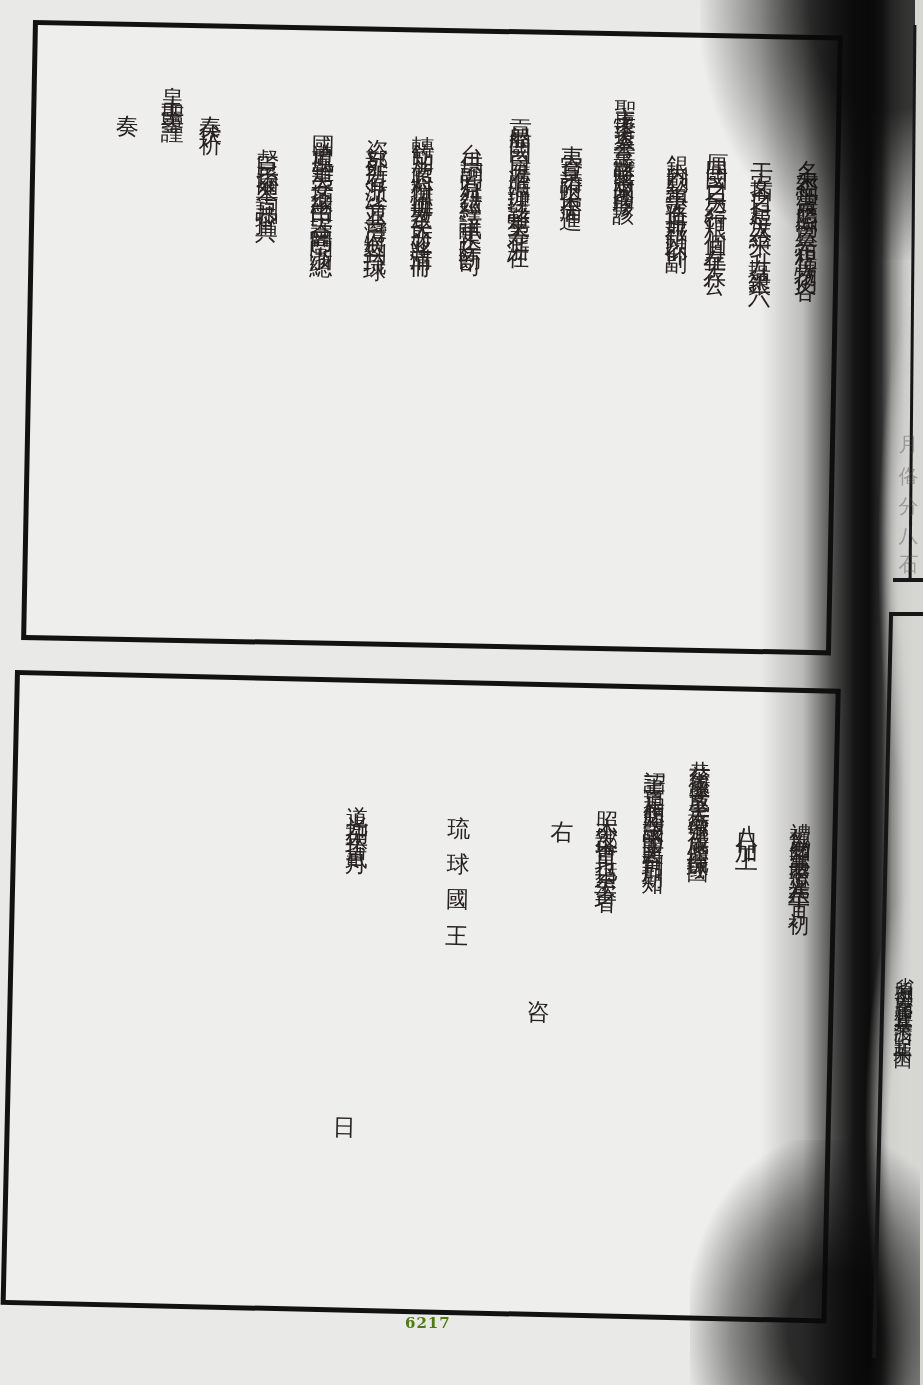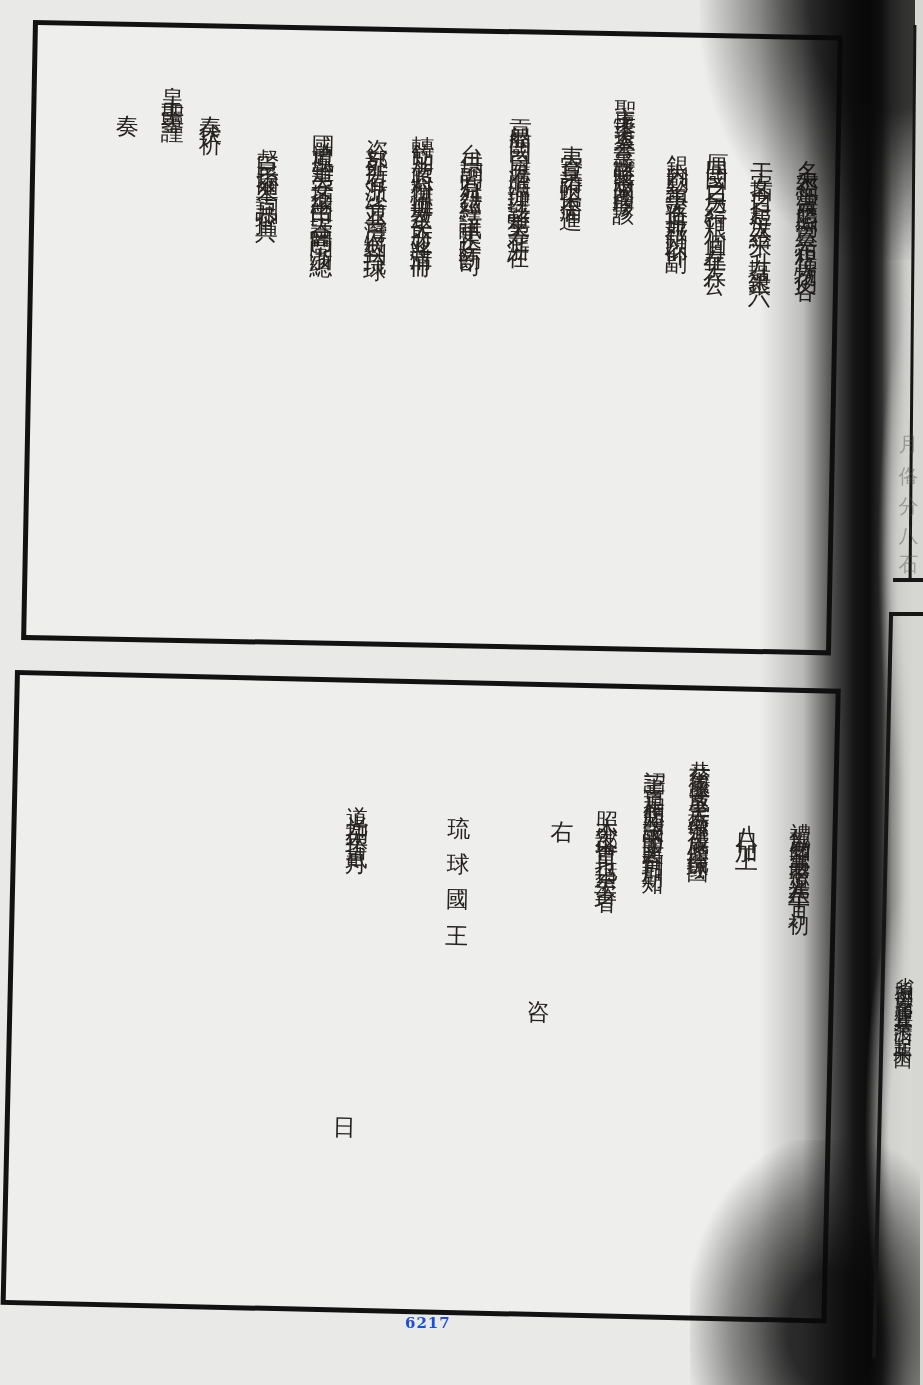--- a/index.html
+++ b/index.html
@@ -84,21 +84,21 @@
   #adjacent-fragment{
     position:absolute;left:899px;top:420px;z-index:6;
     writing-mode:vertical-rl;text-orientation:upright;
     font-size:20px;letter-spacing:30px;color:#44403c;opacity:0.38;
     line-height:1;white-space:nowrap;
   }
   
   #page-number{
     position:absolute;left:405px;top:1314px;z-index:2;
     font-family:"DejaVu Serif", serif;font-weight:bold;
-    font-size:15px;letter-spacing:1px;color:#1d4ed8;
+    font-size:15px;letter-spacing:1px;color:#4d7c0f;
   }
 </style>
 </head>
 <body>
 
 <div id="scan">
 
   <div class="panel" id="top-panel">
     <div class="col" style="left:761px;top:102px">名未經加賞應照例賞給布棉等物仍各</div>
     <div class="col" style="left:715px;top:106px">于安插之日起每人給米一升塩菜銀六</div>

